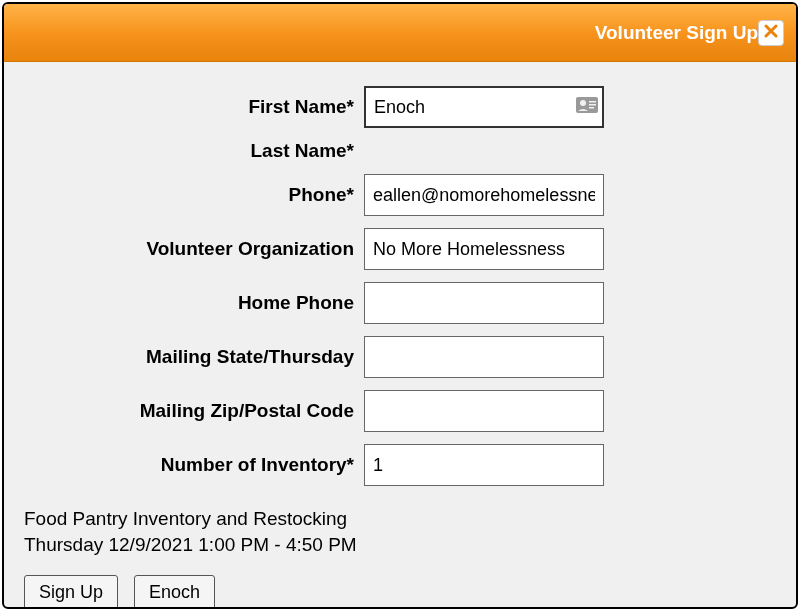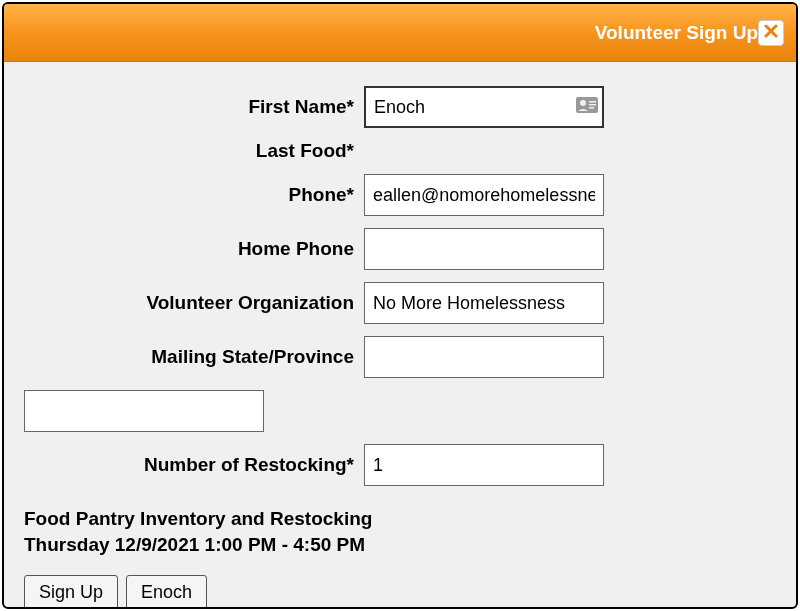--- a/index.html
+++ b/index.html
@@ -84,28 +84,28 @@
       position: absolute;
       right: 6px;
       top: 50%;
       transform: translateY(-50%);
       color: #888;
       pointer-events: none;
     }
     .event-info {
       margin-top: 20px;
       font-size: 19px;
-      font-weight: bold;
+      font-weight: normal;
       color: #000;
       line-height: 1.35;
     }
     .button-row {
       margin-top: 18px;
       display: flex;
-      gap: 8px;
+      gap: 16px;
     }
     .btn {
       padding: 6px 14px;
       font-size: 18px;
       background: #f5f5f5;
       border: 1.5px solid #555;
       border-radius: 3px;
       cursor: pointer;
       font-family: Arial, Helvetica, sans-serif;
     }
@@ -137,50 +137,51 @@
               <path d="M2 14 Q7 10 12 14" fill="#f0f0f0"></path>
               <rect x="13" y="4" width="7" height="1.5" fill="#f0f0f0"></rect>
               <rect x="13" y="7" width="7" height="1.5" fill="#f0f0f0"></rect>
               <rect x="13" y="10" width="5" height="1.5" fill="#f0f0f0"></rect>
             </svg>
         </span>
       </span>
     </div>
 
     <div class="form-row">
-      <label class="form-label">Last Food*</label>
+      <label class="form-label">Last Name*</label>
     </div>
 
     <div class="form-row">
       <label class="form-label">Phone*</label>
       <input class="form-input" type="text" value="eallen@nomorehomelessness.org" style="">
     </div>
 
 
     <div class="form-row">
+      <label class="form-label">Volunteer Organization</label>
+      <input class="form-input" type="text" value="No More Homelessness" style="">
+    </div>
+
+    <div class="form-row">
       <label class="form-label">Home Phone</label>
       <input class="form-input" type="text" value="" style="">
     </div>
 
     <div class="form-row">
-      <label class="form-label">Volunteer Organization</label>
-      <input class="form-input" type="text" value="No More Homelessness" style="">
-    </div>
-
-    <div class="form-row">
-      <label class="form-label">Mailing State/Province</label>
+      <label class="form-label">Mailing State/Thursday</label>
       <input class="form-input" type="text" value="" style="">
     </div>
 
     <div class="form-row">
+      <label class="form-label">Mailing Zip/Postal Code</label>
       <input class="form-input" type="text" value="" style="">
     </div>
 
     <div class="form-row">
-      <label class="form-label">Number of Restocking*</label>
+      <label class="form-label">Number of Inventory*</label>
       <input class="form-input" type="text" value="1" style="">
     </div>
 
     <div class="event-info">
       <div>Food Pantry Inventory and Restocking</div>
       <div>Thursday 12/9/2021 1:00 PM - 4:50 PM</div>
     </div>
 
     <div class="button-row">
       <button class="btn">Sign Up</button>

